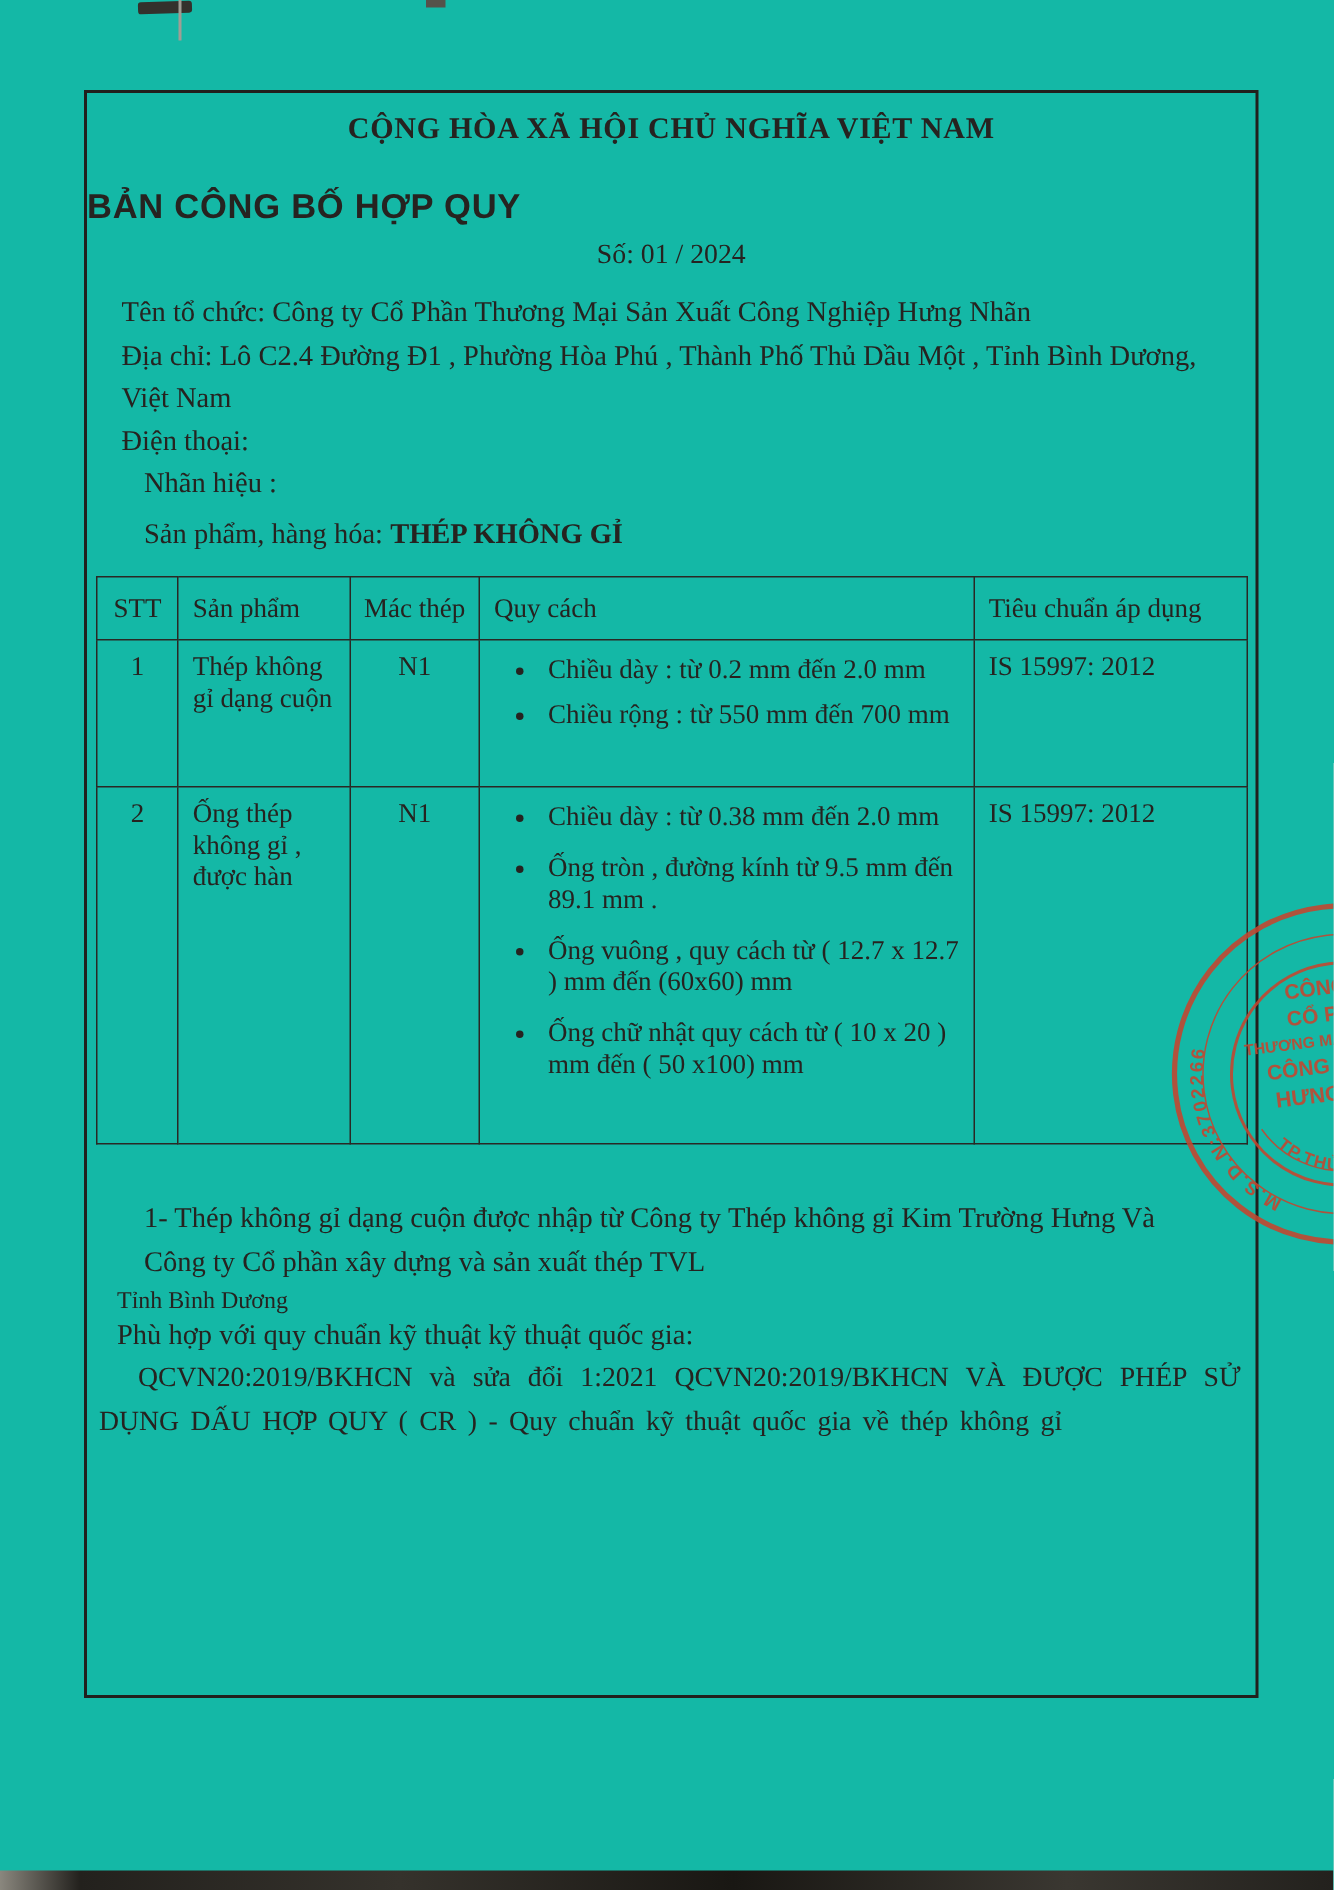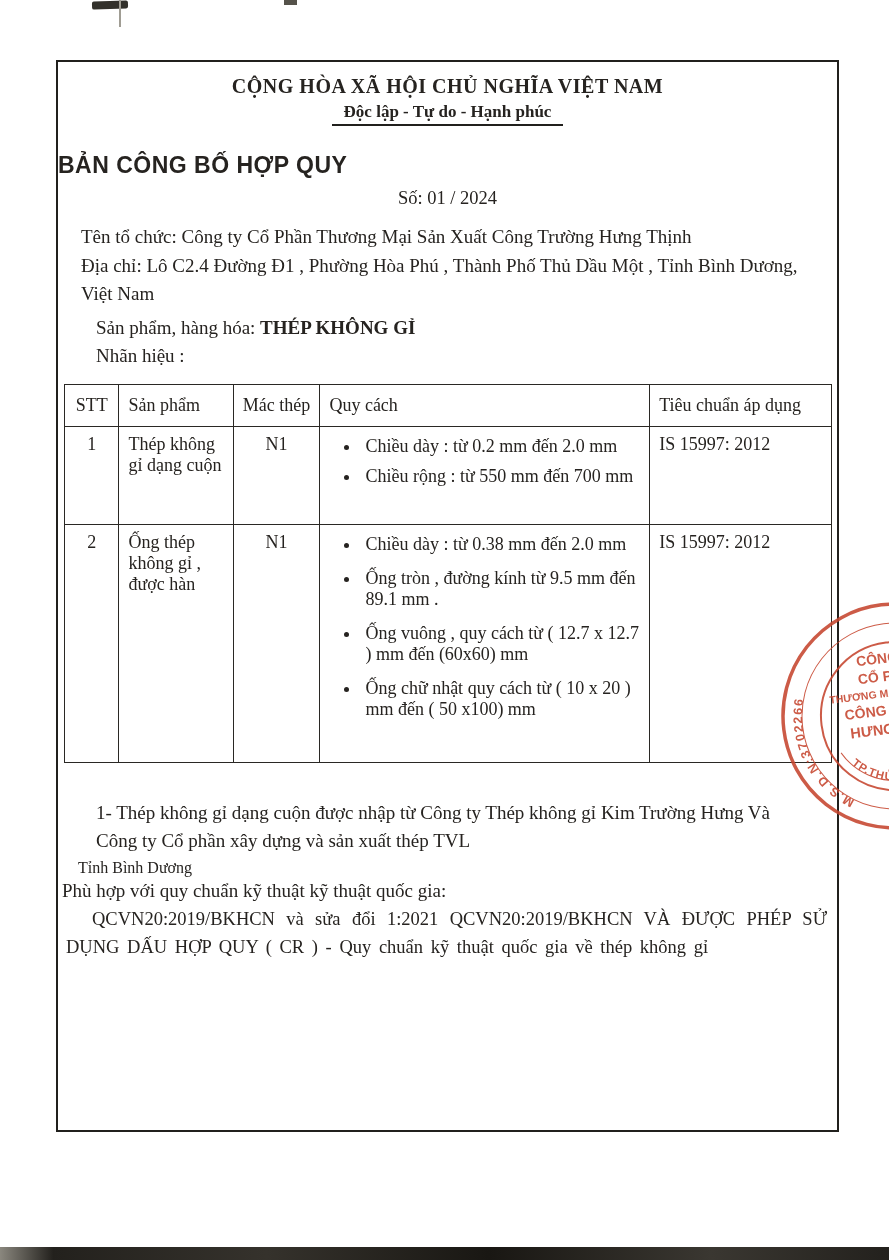--- a/index.html
+++ b/index.html
@@ -1,21 +1,21 @@
 <!DOCTYPE html>
 <html><head>
 <meta charset="utf-8">
 <style>
   * { box-sizing: border-box; }
   body { margin: 0; background: #e8e6e0; }
   .page {
     position: relative;
     width: 889px;
     height: 1260px;
-    background: #ffffff;
+    background: #14b8a6;
     overflow: hidden;
     font-family: "Liberation Serif", serif;
     color: #262320;
   }
   .frame {
     position: absolute;
     left: 56px;
     top: 60px;
     width: 783px;
     height: 1072px;
@@ -62,21 +62,21 @@
   .c-mt  { text-align: center !important; }
   .c-qc ul { margin: 2px 0 0 0; padding-left: 32px; }
   .c-qc li { margin-bottom: 9px; padding-left: 4px; }
   tr.r1 { height: 98px; }
   tr.r2 { height: 238px; }
   tr.r2 .c-qc li { margin-bottom: 13px; }
   .notes { margin: 36px 26px 0 38px; font-size: 19px; line-height: 1.5; font-family: Liberation Serif, serif; }
   .notes p { margin: 0; }
   .note2 { padding-left: 25px; text-indent: -25px; margin-top: 3px !important; }
   .province   { margin: 3px 24px 0 20px; font-size: 16px; }
-  .conformity { margin: 3px 24px 0 4px; font-size: 19px; }
+  .conformity { margin: 3px 24px 0 20px; font-size: 19px; }
   .regulation {
     margin: 3px 10px 0 8px;
     font-size: 18.5px;
     line-height: 1.55;
     text-align: justify;
     text-indent: 26px;
     word-spacing: 3px;
   }
   .stamp {
     position: absolute;
@@ -102,32 +102,30 @@
 
 <div class="page">
 
   <div class="speck1"></div>
   <div class="speck-line"></div>
   <div class="speck2"></div>
 
   <div class="frame">
 
     <div class="country">CỘNG HÒA XÃ HỘI CHỦ NGHĨA VIỆT NAM</div>
-    <div class="motto">
-      <span>Độc lập - Tự do - Hạnh phúc</span>
-    </div>
 
     <div class="title">BẢN CÔNG BỐ HỢP QUY</div>
     <div class="num">Số: 01 / 2024</div>
 
     <div class="info">
-      <p>Tên tổ chức: Công ty Cổ Phần Thương Mại Sản Xuất Công Trường Hưng Thịnh</p>
+      <p>Tên tổ chức: Công ty Cổ Phần Thương Mại Sản Xuất Công Nghiệp Hưng Nhãn</p>
       <p>Địa chỉ: Lô C2.4 Đường Đ1 , Phường Hòa Phú , Thành Phố Thủ Dầu Một , Tỉnh Bình Dương, Việt Nam</p>
+      <p>Điện thoại:</p>
+      <p class="sub">Nhãn hiệu :</p>
       <p class="sub gap"><span>Sản phẩm, hàng hóa: </span><span class="product-value">THÉP KHÔNG GỈ</span></p>
-      <p class="sub">Nhãn hiệu :</p>
     </div>
 
     <table class="spec-table">
       <colgroup>
         <col style="width:7.1%">
           <col style="width:14.9%">
           <col style="width:11.3%">
           <col style="width:43%">
           <col style="width:23.7%">
       </colgroup>

